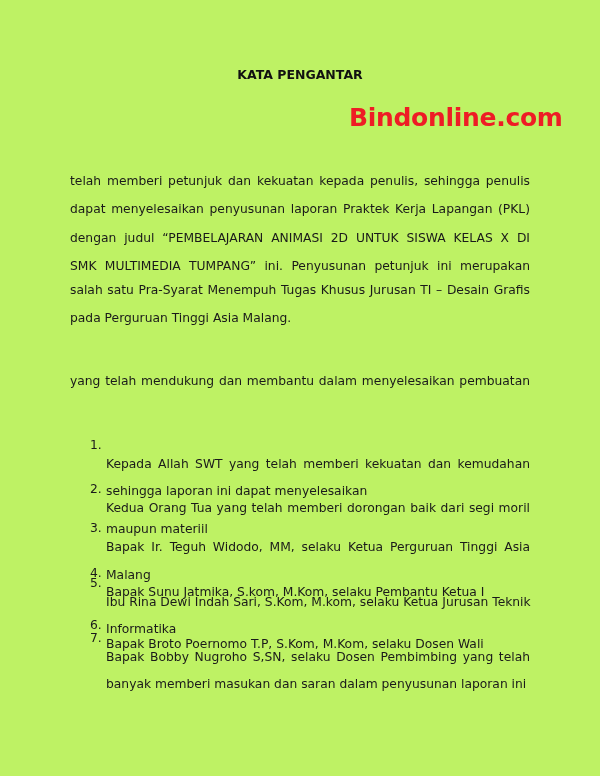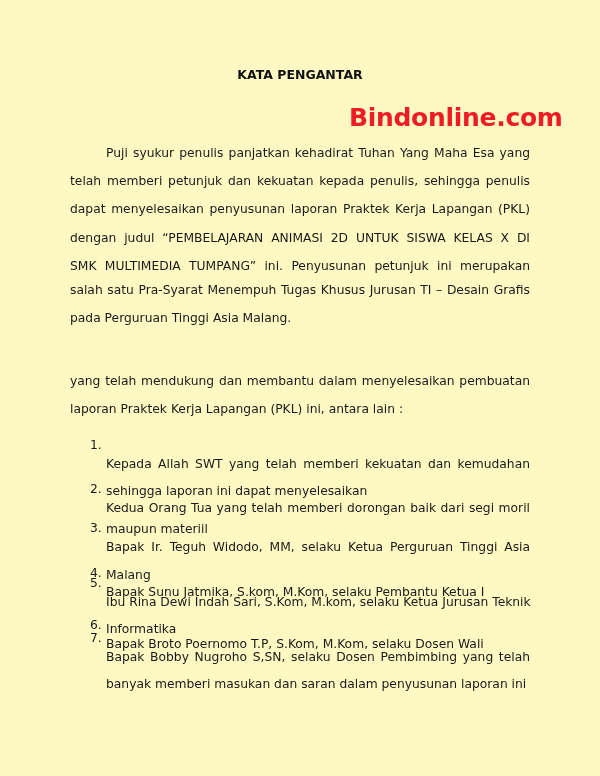--- a/index.html
+++ b/index.html
@@ -1,18 +1,18 @@
 <!DOCTYPE html>
 <html><head>
   <meta charset="utf-8">
   <style>
     html, body { margin: 0; padding: 0; background: #ffffff; }
     body { width: 600px; height: 776px; position: relative; overflow: hidden;
            font-family: "DejaVu Sans", sans-serif; color: #1a1a1a; }
-    .page { position: absolute; left: 0; top: 0; width: 600px; height: 776px; background: #fef9c3; }
+    .page { position: absolute; left: 0; top: 0; width: 600px; height: 776px; background: #bef264; }
     .title { position: absolute; top: 67px; left: 0; width: 600px; text-align: center;
              font-weight: bold; font-size: 12.5px; color: #111; }
     .watermark { position: absolute; top: 103px; left: 349px; font-weight: bold;
                  font-size: 25px; letter-spacing: -0.3px; font-family: "DejaVu Sans", sans-serif; }
     .line { position: absolute; left: 70px; width: 460px; font-size: 12.3px; white-space: nowrap;
             text-align: justify; text-align-last: justify; line-height: 16px; }
     .line.last { text-align-last: left; }
     .line.indent { left: 106px; width: 424px; }
     .b { font-weight: normal; }
     .li-num { position: absolute; left: 90px; font-size: 12.3px; line-height: 16px; }
@@ -20,34 +20,32 @@
                text-align: justify; text-align-last: justify; line-height: 16px; margin-top: 19px; }
     .li-text.last { text-align-last: left; }
   </style>
 </head>
 <body>
 
 <div class="page">
   <div class="title">KATA PENGANTAR</div>
   <div class="watermark" style="color:#ee1c25">Bindonline.com</div>
 
-  <div class="line indent" style="top:145px">Puji syukur penulis panjatkan kehadirat Tuhan Yang Maha Esa yang</div>
   <div class="line" style="top:173px">telah memberi petunjuk dan kekuatan kepada penulis, sehingga penulis</div>
   <div class="line" style="top:201px">dapat menyelesaikan penyusunan laporan Praktek Kerja Lapangan (PKL)</div>
   <div class="line" style="top:230px">
     <span>dengan judul “</span><span class="b">PEMBELAJARAN ANIMASI 2D UNTUK SISWA KELAS X DI</span>
   </div>
   <div class="line" style="top:258px">
     <span class="b">SMK MULTIMEDIA TUMPANG</span><span>” ini. Penyusunan petunjuk ini merupakan</span>
   </div>
   <div class="line" style="top:282px">salah satu Pra-Syarat Menempuh Tugas Khusus Jurusan TI – Desain Grafis</div>
   <div class="line last" style="top:310px">pada Perguruan Tinggi Asia Malang.</div>
 
   <div class="line" style="top:373px">yang telah mendukung dan membantu dalam menyelesaikan pembuatan</div>
-  <div class="line last" style="top:401px">laporan Praktek Kerja Lapangan (PKL) ini, antara lain :</div>
 
   <div>
     <div>
       <span class="li-num" style="top:437px">1.</span>
       <span class="li-text" style="top:437px">Kepada Allah SWT yang telah memberi kekuatan dan kemudahan</span>
       <span class="li-text last" style="top:464px">sehingga laporan ini dapat menyelesaikan</span>
     </div>
     <div>
       <span class="li-num" style="top:481px">2.</span>
       <span class="li-text" style="top:481px">Kedua Orang Tua yang telah memberi dorongan baik dari segi moril</span>

